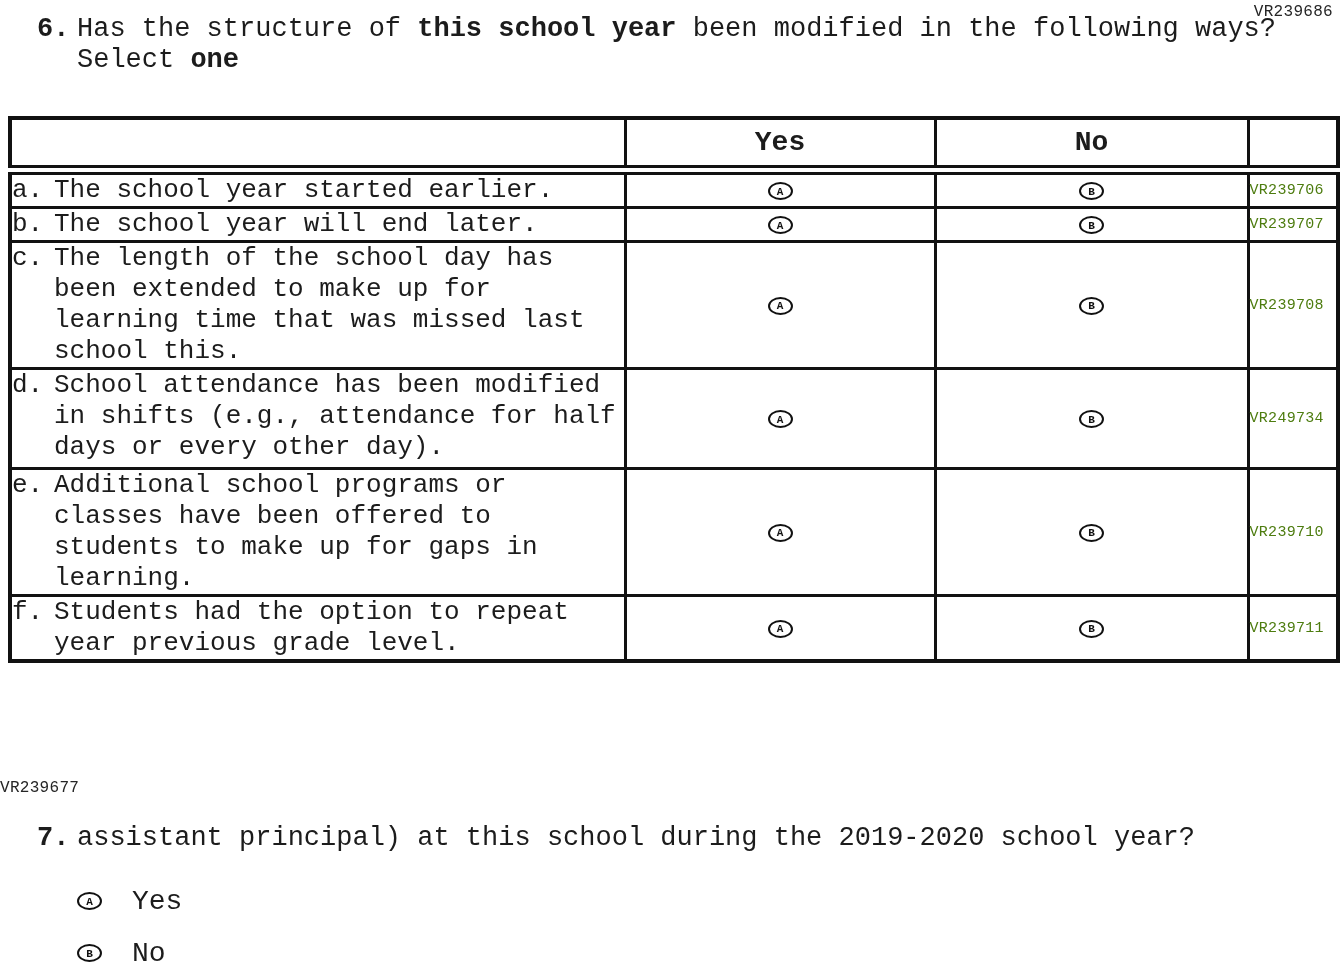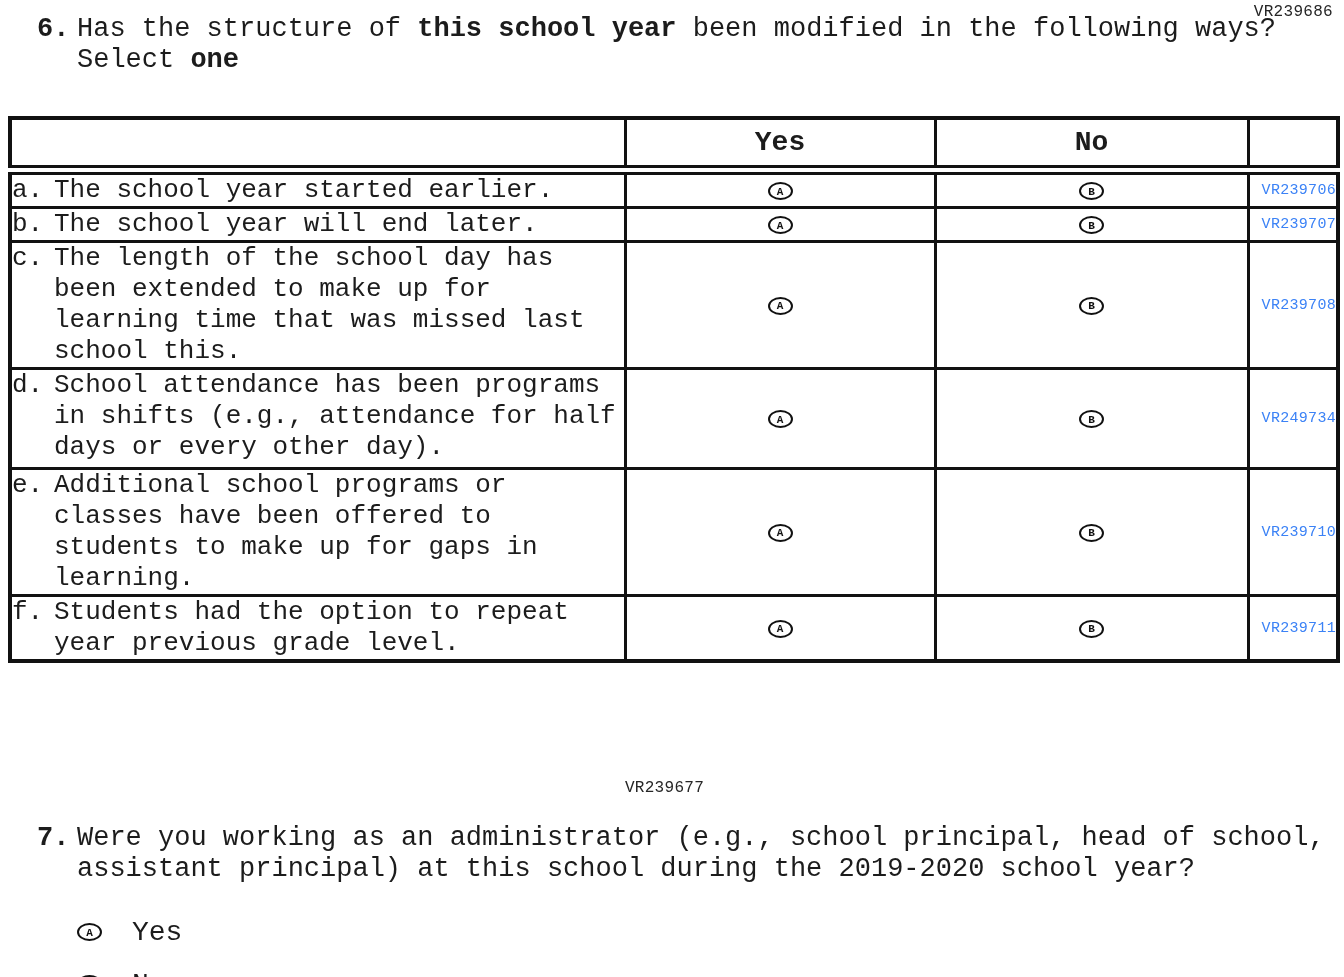--- a/index.html
+++ b/index.html
@@ -71,24 +71,24 @@
     font-size: 26px;
     line-height: 31px;
   }
   .stmt-letter { width: 42px; flex: 0 0 42px; }
   .stmt-text { flex: 1 1 auto; }
   td.opt {
     text-align: center;
     vertical-align: middle;
   }
   td.code-cell {
-    text-align: right;
+    text-align: left;
     vertical-align: middle;
     font-size: 15px;
-    color: #3b82f6;
+    color: #4d7c0f;
     padding: 0 2px;
   }
   tr.h-1 td { height: 32px; }
   tr.h-1b td { height: 33px; }
   tr.h-3 td { height: 96px; }
   tr.h-3d td { height: 100px; }
   tr.h-3e td { height: 98px; }
   tr.h-2 td { height: 64px; }
   
   .bubble {
@@ -106,21 +106,21 @@
     font-size: 11px;
     font-weight: bold;
     line-height: 1;
     font-style: normal;
     color: #111111;
     transform: translateY(0.5px);
   }
   
   .code-mid-row {
     margin-top: 116px;
-    text-align: center;
+    text-align: left;
     padding-right: 15px;
   }
   .q7 { margin: 26px 0 0 37px; }
   .q7-options { margin-top: 30px; }
   .q7-option {
     display: flex;
     align-items: center;
     margin-bottom: 18px;
     height: 34px;
   }
@@ -199,21 +199,21 @@
             </span></td>
         <td class="opt"><span class="bubble">
               <i class="bubble-letter">B</i>
             </span></td>
         <td class="code-cell vr-code">VR239708</td>
       </tr>
       <tr class="h-3d">
         <td class="stmt">
             <div class="stmt-inner">
               <span class="stmt-letter">d.</span>
-              <span class="stmt-text">School attendance has been programs in shifts (e.g., attendance for half days or every other day).</span>
+              <span class="stmt-text">School attendance has been modified in shifts (e.g., attendance for half days or every other day).</span>
             </div>
           </td>
         <td class="opt"><span class="bubble">
               <i class="bubble-letter">A</i>
             </span></td>
         <td class="opt"><span class="bubble">
               <i class="bubble-letter">B</i>
             </span></td>
         <td class="code-cell vr-code">VR249734</td>
       </tr>
@@ -250,21 +250,20 @@
     </tbody>
   </table>
 
   <div class="code-mid-row">
     <span class="vr-code">VR239677</span>
   </div>
 
   <div class="question q7">
     <span class="q-num">7.</span>
     <div class="q-body">
-      <div>Were you working as an administrator (e.g., school principal, head of school,</div>
       <div>assistant principal) at this school during the 2019-2020 school year?</div>
       <div class="q7-options">
         <div class="q7-option">
           <span class="bubble">
               <i class="bubble-letter">A</i>
             </span>
           <span class="q7-opt-label">Yes</span>
         </div>
         <div class="q7-option">
           <span class="bubble">

